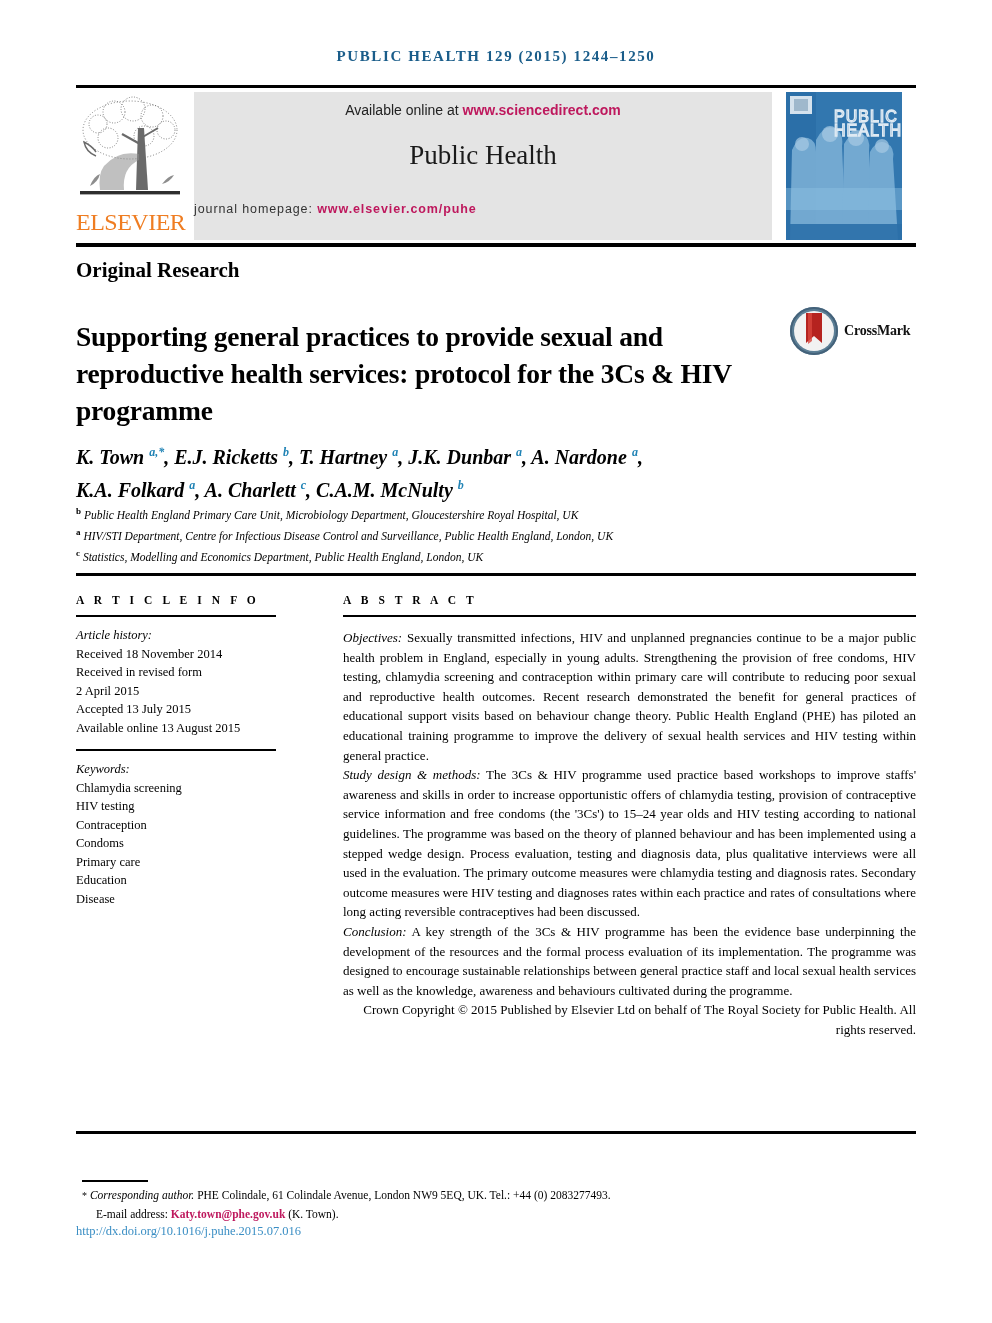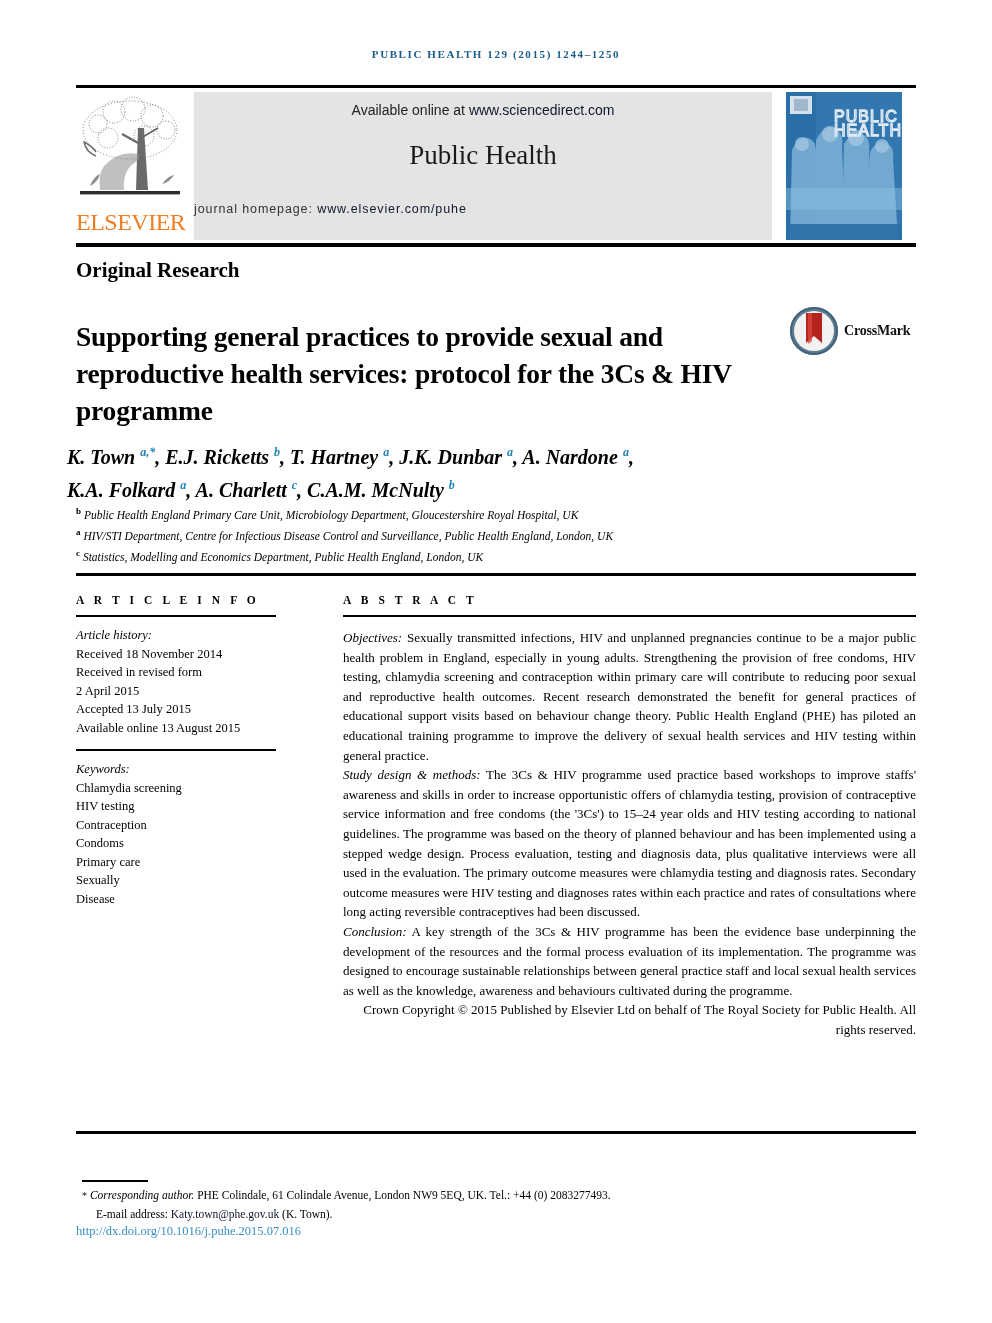--- a/index.html
+++ b/index.html
@@ -22,21 +22,21 @@
     height: 1323px;
   }
 
   
   .runhead {
     position: absolute;
     left: 0; top: 48px;
     width: 992px;
     text-align: center;
     font-family: "Liberation Serif", serif;
-    font-size: 11px;
+    font-size: 15px;
     font-weight: bold;
     letter-spacing: 1.6px;
     color: #1a5d8a;
   }
 
   
   .rule-top {
     position: absolute;
     left: 76px; top: 85px;
     width: 840px; height: 3px;
@@ -94,21 +94,21 @@
   }
   .homepage-line {
     position: absolute;
     left: 0; top: 110px;
     width: 578px;
     font-family: "Liberation Sans", sans-serif;
     font-size: 12.5px;
     letter-spacing: 0.9px;
     color: #333;
   }
-  .lnk { color: #0f172a; }
+  .lnk { color: #be185d; font-weight: bold; }
 
   .cover {
     position: absolute;
     left: 710px; top: 0;
     width: 116px; height: 148px;
     background: #2b6fa8;
     overflow: hidden;
   }
   .rule-under-masthead {
     position: absolute;
@@ -150,21 +150,21 @@
     font-family: "Liberation Serif", serif;
     font-size: 14px;
     font-weight: bold;
     color: #111;
     letter-spacing: -0.2px;
   }
 
   
   .authors {
     position: absolute;
-    left: 67px; top: 438px;
+    left: 76px; top: 438px;
     width: 820px;
     font-family: "Liberation Serif", serif;
     font-size: 20px;
     font-style: italic;
     font-weight: bold;
     line-height: 28px;
   }
   .authors sup { color: #2083b5; font-size: 12px; font-style: italic; }
 
   .affil {
@@ -388,21 +388,21 @@
       <div>Available online 13 August 2015</div>
     </div>
     <div class="kw-rule"></div>
     <div class="info-block">
       <div class="lbl">Keywords:</div>
       <div>Chlamydia screening</div>
       <div>HIV testing</div>
       <div>Contraception</div>
       <div>Condoms</div>
       <div>Primary care</div>
-      <div>Sexually</div>
+      <div>Education</div>
       <div>Disease</div>
     </div>
   </div>
 
   <div class="col-abs">
     <div class="sec-head">A B S T R A C T</div>
     <div class="sec-rule"></div>
     <div class="abs-body">
       <p><span class="lbl">Objectives:</span><span> Sexually transmitted infections, HIV and unplanned pregnancies continue to be a major public health problem in England, especially in young adults. Strengthening the provision of free condoms, HIV testing, chlamydia screening and contraception within primary care will contribute to reducing poor sexual and reproductive health outcomes. Recent research demonstrated the benefit for general practices of educational support visits based on behaviour change theory. Public Health England (PHE) has piloted an educational training programme to improve the delivery of sexual health services and HIV testing within general practice.</span></p>
       <p><span class="lbl">Study design &amp; methods:</span><span> The 3Cs &amp; HIV programme used practice based workshops to improve staffs' awareness and skills in order to increase opportunistic offers of chlamydia testing, provision of contraceptive service information and free condoms (the '3Cs') to 15–24 year olds and HIV testing according to national guidelines. The programme was based on the theory of planned behaviour and has been implemented using a stepped wedge design. Process evaluation, testing and diagnosis data, plus qualitative interviews were all used in the evaluation. The primary outcome measures were chlamydia testing and diagnosis rates. Secondary outcome measures were HIV testing and diagnoses rates within each practice and rates of consultations where long acting reversible contraceptives had been discussed.</span></p>

